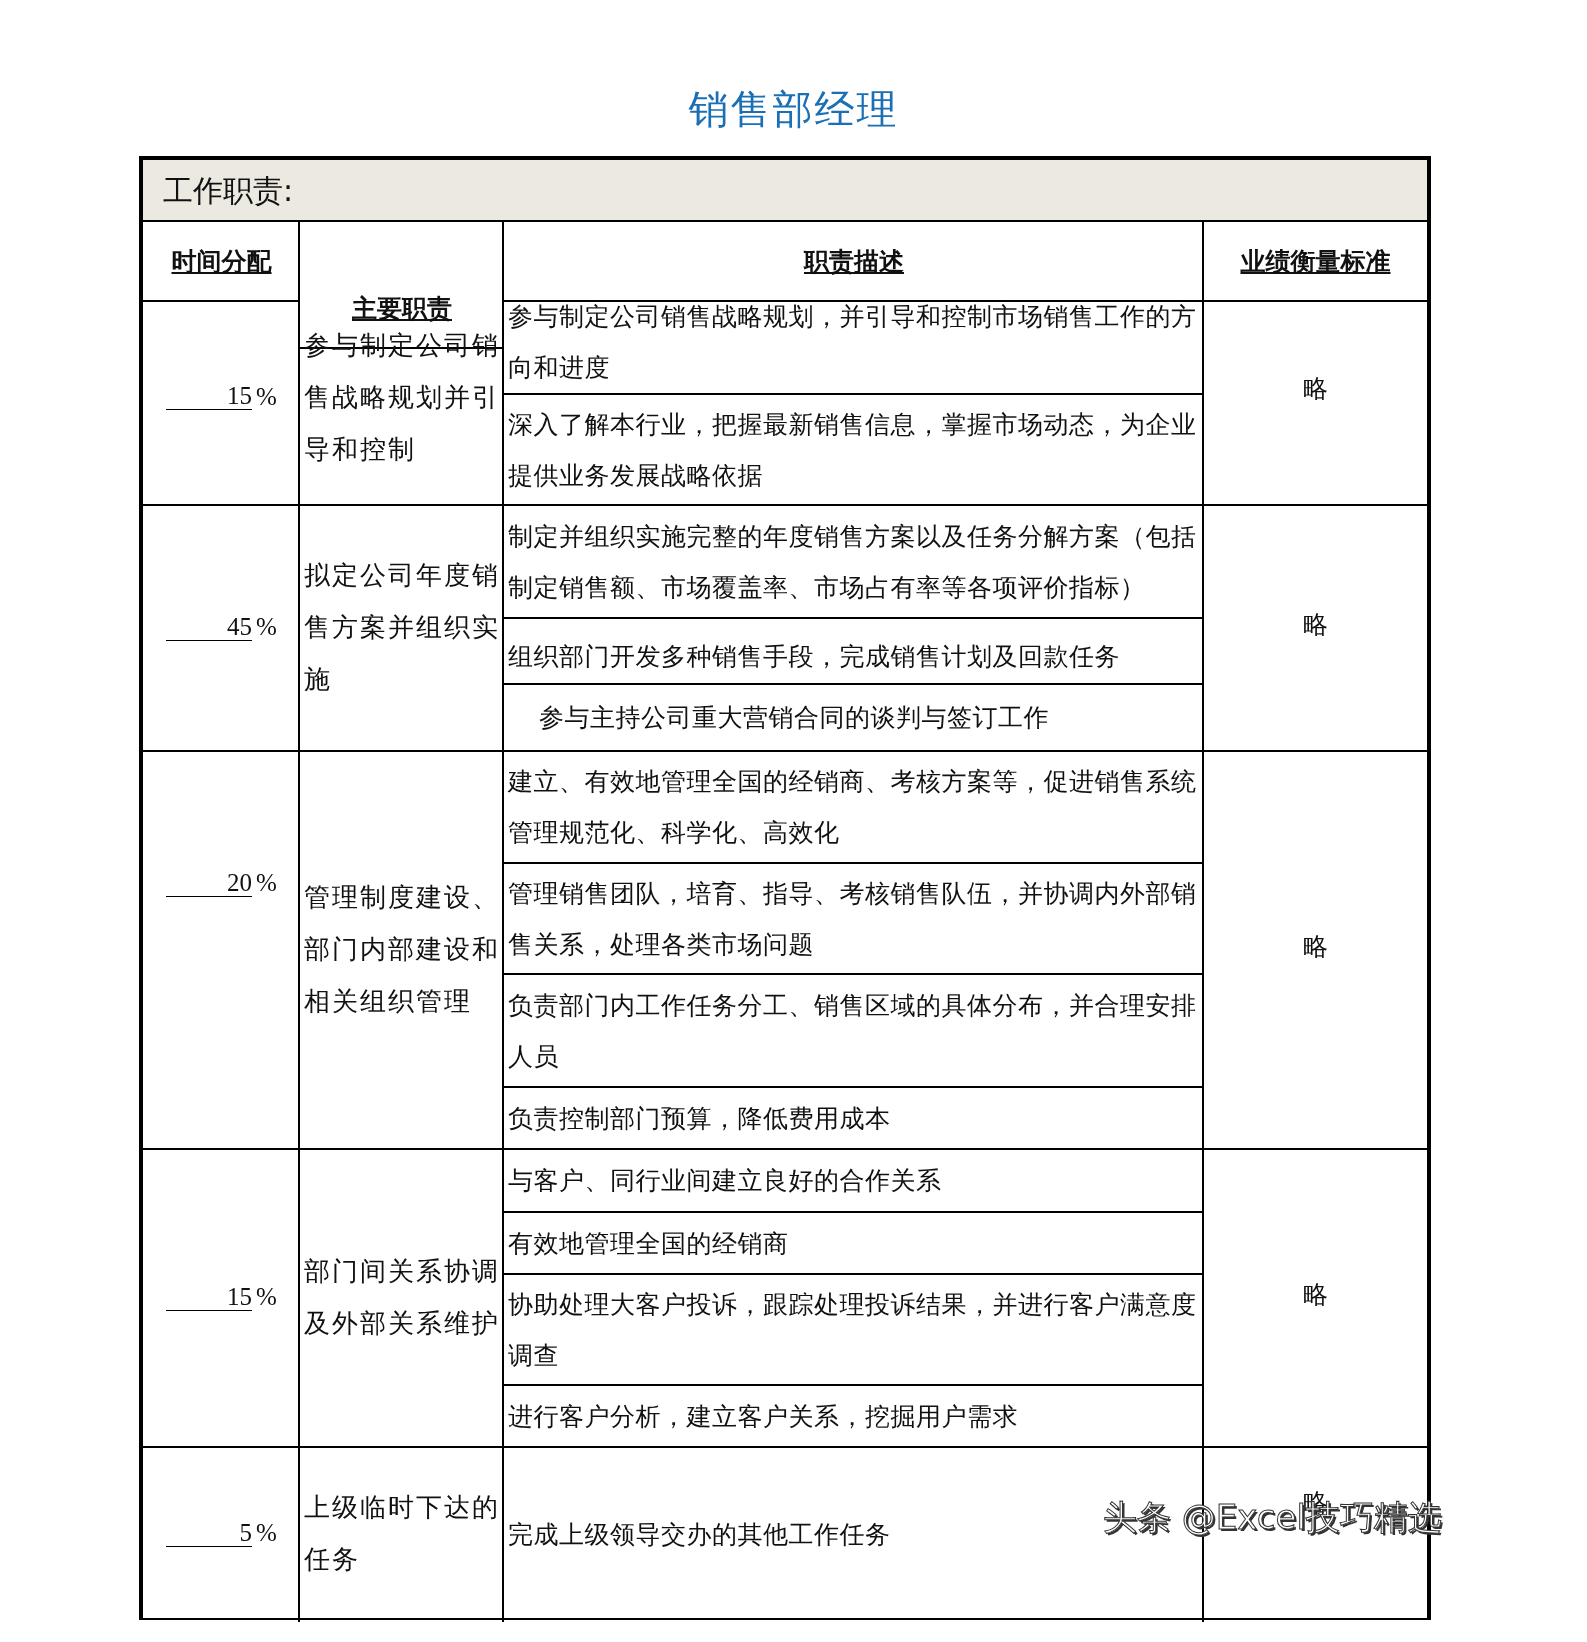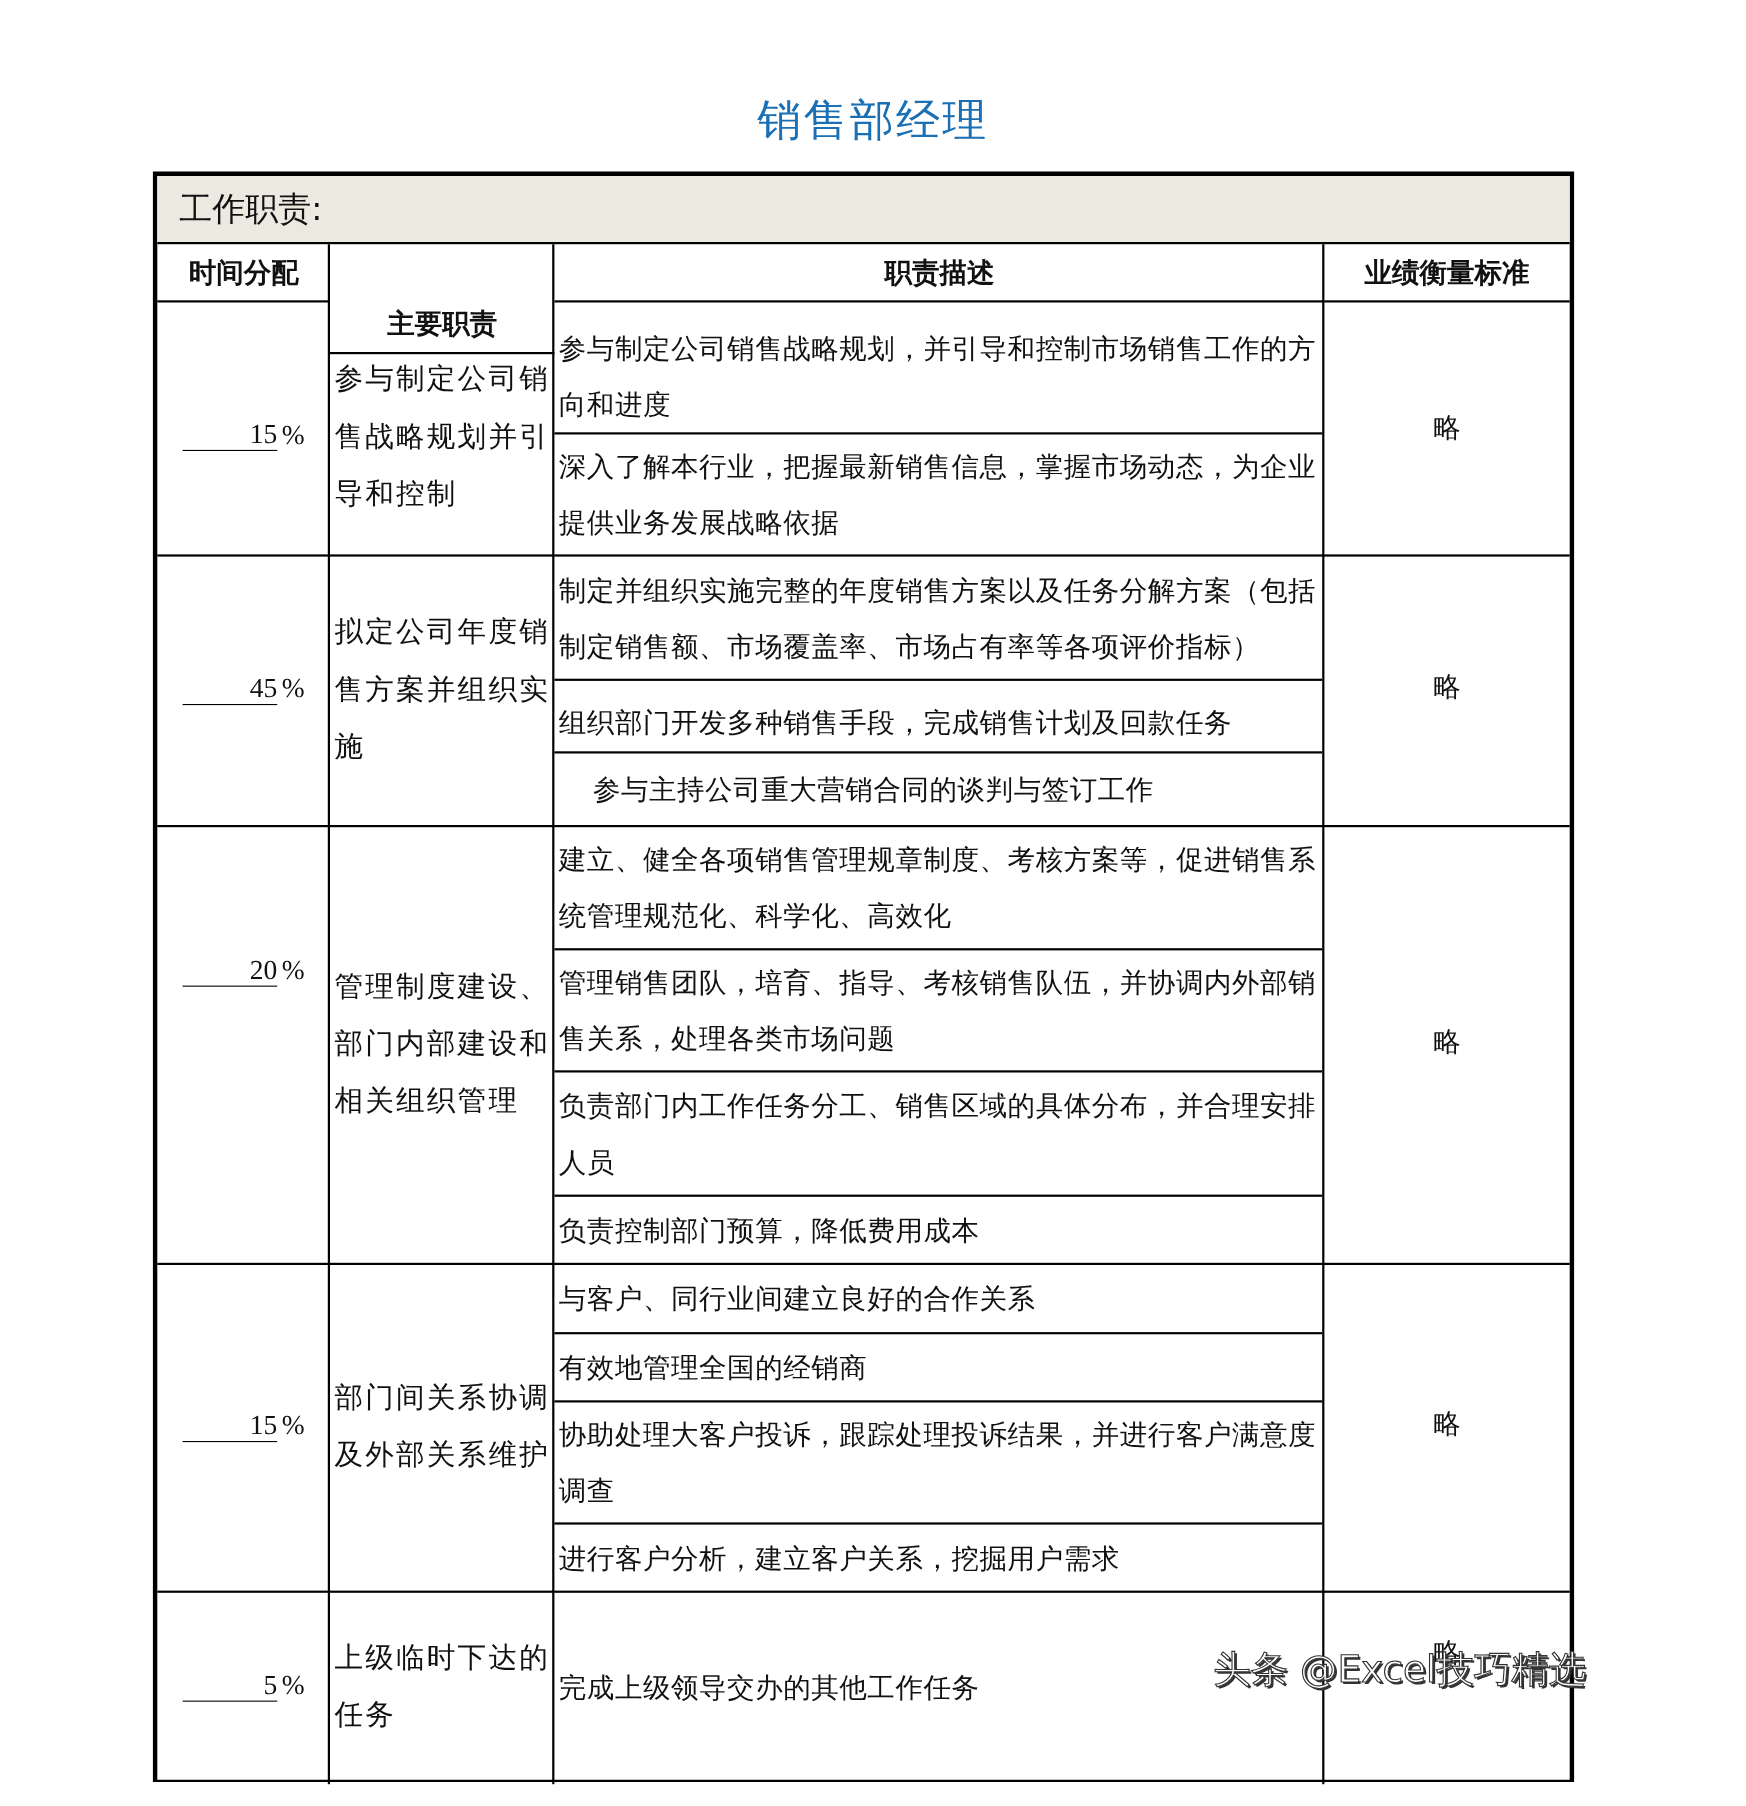--- a/index.html
+++ b/index.html
@@ -7,23 +7,23 @@
          font-family: "DejaVu Serif", "Liberation Serif", serif; color: #111; }
   .title { position: absolute; top: 82px; left: 0; width: 1587px; text-align: center;
            font-family: "DejaVu Sans", "Liberation Sans", sans-serif; font-size: 40px;
            color: #1a6fb5; letter-spacing: 2px; }
   .sheet { position: absolute; top: 156px; left: 139px; width: 1292px; height: 1464px;
            box-sizing: border-box; border: 4px solid #000; border-bottom: 2px solid #000; }
   .section-head { position: absolute; left: 0; top: 0; width: 1284px; height: 62px;
                   background: #ece9e0; border-bottom: 2px solid #000; box-sizing: border-box;
                   font-family: "DejaVu Sans", "Liberation Sans", sans-serif; font-size: 30px;
                   line-height: 62px; padding-left: 20px; }
-  .col-head { position: absolute; top: 62px; height: 53px; box-sizing: border-box;
+  .col-head { position: absolute; top: 62px; height: 80px; box-sizing: border-box;
               border-bottom: 2px solid #000; font-size: 25px; font-weight: bold;
-              display: flex; align-items: center; justify-content: center; }
+              display: flex; align-items: center; justify-content: center; text-decoration: underline; }
   .vline { position: absolute; width: 0; border-left: 2px solid #000; }
   .hline { position: absolute; height: 0; border-top: 2px solid #000; }
   .pct { position: absolute; width: 157px; display: flex; align-items: center; justify-content: center;
          font-size: 25px; font-family: "Liberation Serif", "DejaVu Serif", serif; }
   .pct .num { display: inline-block; width: 80px; text-align: right; border-bottom: 1.5px solid #000;
               line-height: 26px; padding-left: 6px; }
   .pct .sign { margin-left: 4px; }
   .duty { position: absolute; left: 157px; width: 202px; display: flex; align-items: center;
           box-sizing: border-box; padding-left: 4px; padding-right: 2px; font-size: 26px;
           line-height: 52px; letter-spacing: 2px; font-family: "DejaVu Sans", "Liberation Sans", sans-serif; }
@@ -85,21 +85,21 @@
   <div class="desc" style="top:346px;height:111px;">制定并组织实施完整的年度销售方案以及任务分解方案（包括制定销售额、市场覆盖率、市场占有率等各项评价指标）</div>
   <div class="desc" style="top:472px;height:48px;">组织部门开发多种销售手段，完成销售计划及回款任务</div>
   <div class="desc" style="top:525px;height:65px;margin-left:31px;">参与主持公司重大营销合同的谈判与签订工作</div>
   <div class="std" style="top:448px;">略</div>
 
   <div class="pct" style="top:572px;height:302px;">
     <span class="num">20</span>
       <span class="sign">%</span>
   </div>
   <div class="duty" style="top:590px;height:398px;">管理制度建设、部门内部建设和相关组织管理</div>
-  <div class="desc" style="top:592px;height:110px;">建立、健全各项销售管理规章制度、考核方案等，促进销售系统管理规范化、科学化、高效化</div>
+  <div class="desc" style="top:592px;height:110px;">建立、有效地管理全国的经销商、考核方案等，促进销售系统管理规范化、科学化、高效化</div>
   <div class="desc" style="top:704px;height:109px;">管理销售团队，培育、指导、考核销售队伍，并协调内外部销售关系，处理各类市场问题</div>
   <div class="desc" style="top:815px;height:111px;">负责部门内工作任务分工、销售区域的具体分布，并合理安排人员</div>
   <div class="desc" style="top:928px;height:60px;">负责控制部门预算，降低费用成本</div>
   <div class="std" style="top:770px;">略</div>
 
   <div class="pct" style="top:988px;height:298px;">
     <span class="num">15</span>
       <span class="sign">%</span>
   </div>
   <div class="duty" style="top:988px;height:298px;">部门间关系协调及外部关系维护</div>

